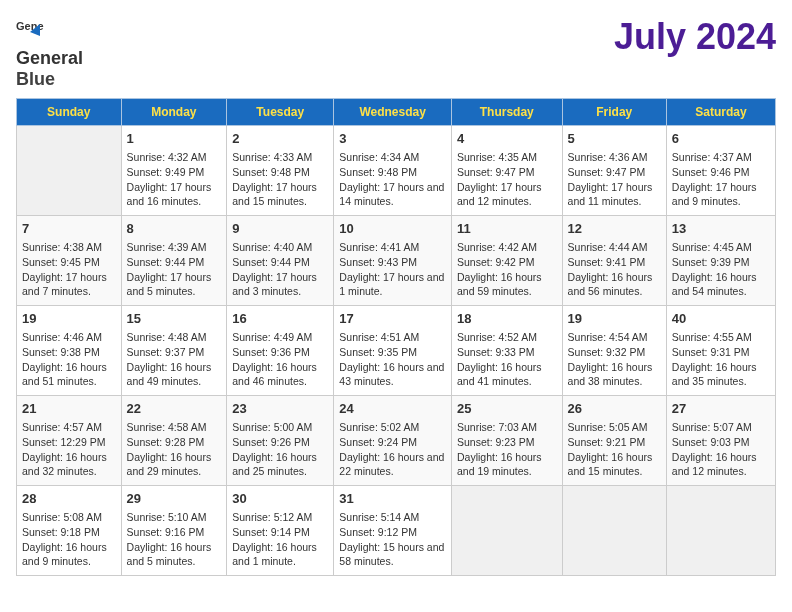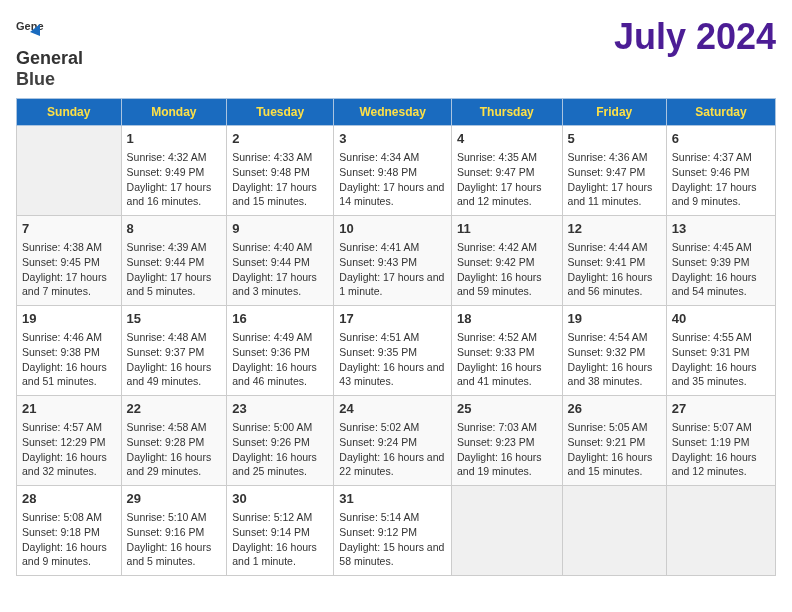--- a/index.html
+++ b/index.html
@@ -271,21 +271,21 @@
         </td>
         <td>
           <span class="day-number">26</span>
           <div>Sunrise: 5:05 AM</div>
           <div>Sunset: 9:21 PM</div>
           <div>Daylight: 16 hours and 15 minutes.</div>
         </td>
         <td>
           <span class="day-number">27</span>
           <div>Sunrise: 5:07 AM</div>
-          <div>Sunset: 1:19 PM</div>
+          <div>Sunset: 9:03 PM</div>
           <div>Daylight: 16 hours and 12 minutes.</div>
         </td>
       </tr>
       <tr>
         <td>
           <span class="day-number">28</span>
           <div>Sunrise: 5:08 AM</div>
           <div>Sunset: 9:18 PM</div>
           <div>Daylight: 16 hours and 9 minutes.</div>
         </td>

